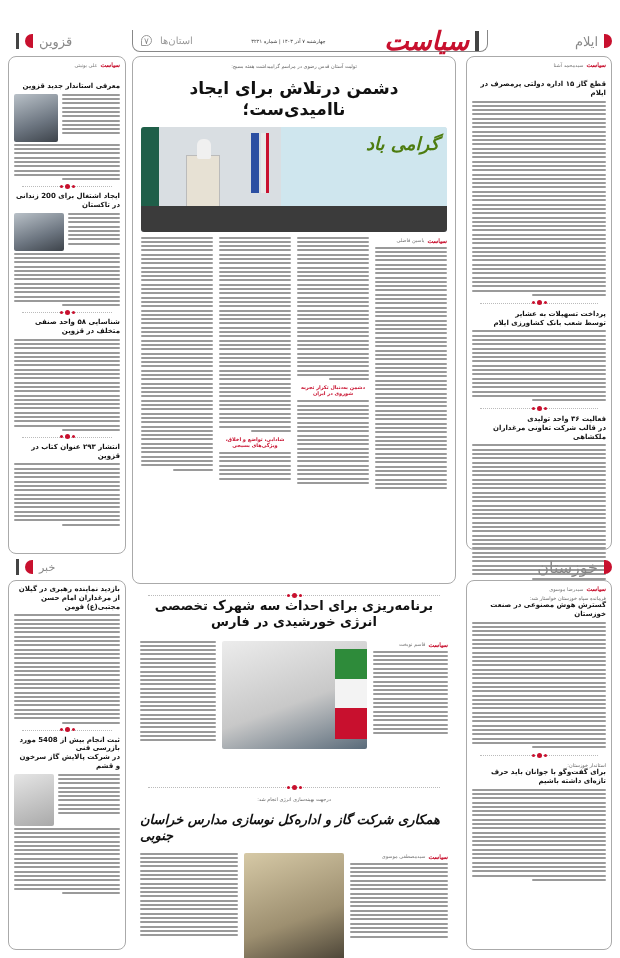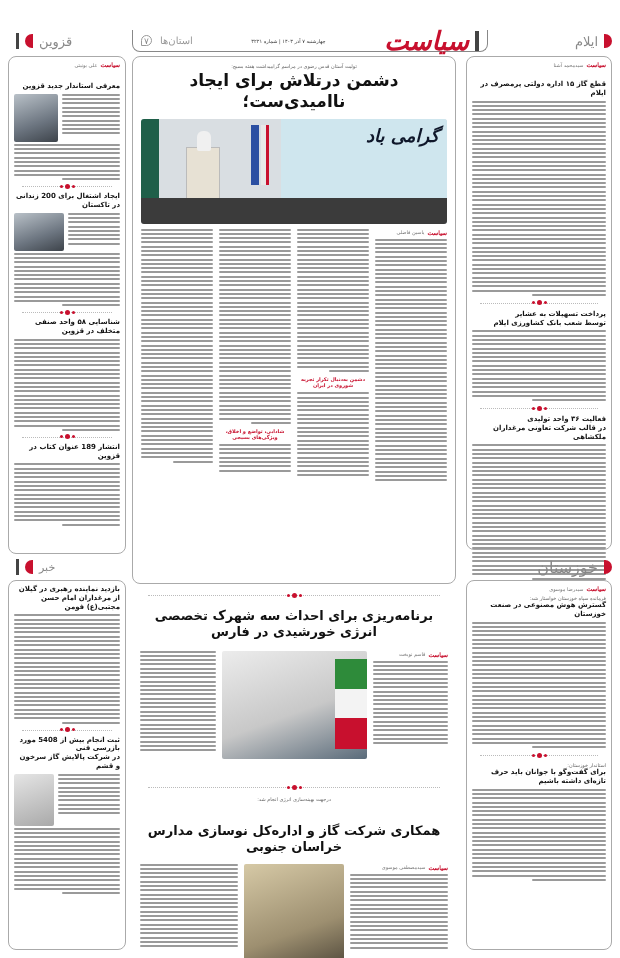--- a/index.html
+++ b/index.html
@@ -349,21 +349,21 @@
       <span></span>
       <span></span>
       <span></span>
       <span></span>
     <span></span>
       <span class="short"></span>
   </div>
   <div class="divider" style="margin:3px 0;">
       <i></i>
     </div>
-  <div class="h h-s">انتشار 189 عنوان کتاب در قزوین</div>
+  <div class="h h-s">انتشار ۲۹۳ عنوان کتاب در قزوین</div>
   <div class="lines" style="margin-top:3px;">
     <span></span>
       <span></span>
       <span></span>
       <span></span>
       <span></span>
       <span></span>
       <span></span>
       <span></span>
       <span></span>
@@ -449,30 +449,30 @@
       <span></span>
       <span></span>
       <span></span>
       <span></span>
       <span class="short"></span>
   </div>
 </div>
 
 <div class="abs box" style="top:56px; left:132px; width:324px; height:528px; padding:6px 8px;">
   <div class="kicker" style="text-align:center;">تولیت آستان قدس رضوی در مراسم گرامیداشت هفته بسیج:</div>
-  <div class="h" style="font-size:17px; text-align:center; margin-top:1px; line-height:1.25;">دشمن درتلاش برای ایجاد ناامیدی‌ست؛</div>
+  <div class="h" style="font-size:17px; text-align:center; margin-top:9px; line-height:1.25;">دشمن درتلاش برای ایجاد ناامیدی‌ست؛</div>
 
   <div style="position:relative; margin-top:6px; height:105px; border-radius:3px; overflow:hidden; background:#d9dee2;">
     <div style="position:absolute; left:0; top:0; width:18px; height:80px; background:#1f5f49;"></div>
     <div style="position:absolute; left:45px; top:28px; width:34px; height:55px; background:#e7e1d4; border:1px solid #bbb;"></div>
     <div style="position:absolute; left:56px; top:12px; width:14px; height:20px; background:#f0f0f0; border-radius:6px 6px 2px 2px;"></div>
     <div style="position:absolute; left:110px; top:6px; width:8px; height:60px; background:#2b4fa2;"></div>
     <div style="position:absolute; left:120px; top:6px; width:8px; height:60px; background:#e8e8e8; border-right:3px solid #c8102e;"></div>
     <div style="position:absolute; left:140px; top:0; right:0; height:80px; background:#cfe6ee;">
-      <div style="position:absolute; right:8px; top:6px; font-size:18px; color:#0f172a; font-family:'DejaVu Serif',serif; font-weight:bold; font-style:italic;">گرامی باد</div>
+      <div style="position:absolute; right:8px; top:6px; font-size:18px; color:#4d7c0f; font-family:'DejaVu Serif',serif; font-weight:bold; font-style:italic;">گرامی باد</div>
     </div>
     <div style="position:absolute; left:0; right:0; bottom:0; height:26px; background:#3b3b3b;"></div>
   </div>
 
   <div style="display:flex; gap:6px; margin-top:5px; height:340px;">
     <div style="flex:1;">
       <div class="byline">
         <span class="logo">سیاست</span>
         <span>یاسین فاضلی</span>
       </div>
@@ -716,21 +716,21 @@
           <span class="short"></span>
       </div>
     </div>
   </div>
 </div>
 
 <div class="abs" style="top:592px; left:132px; width:324px; height:160px; padding:0 8px;">
   <div class="divider">
       <i></i>
     </div>
-  <div class="h" style="font-size:13px; text-align:center; margin-top:10px;">برنامه‌ریزی برای احداث سه شهرک تخصصی انرژی خورشیدی در فارس</div>
+  <div class="h" style="font-size:13px; text-align:center; ">برنامه‌ریزی برای احداث سه شهرک تخصصی انرژی خورشیدی در فارس</div>
   <div style="display:flex; gap:6px; margin-top:10px; height:110px;">
     <div style="flex:1;">
       <div class="byline">
         <span class="logo">سیاست</span>
         <span>قاسم نوبخت</span>
       </div>
       <div class="lines" style="margin-top:3px;">
         <span></span>
           <span></span>
           <span></span>
@@ -785,21 +785,21 @@
       </div>
     </div>
   </div>
 </div>
 
 <div class="abs" style="top:784px; left:132px; width:324px; height:166px; padding:0 8px;">
   <div class="divider">
       <i></i>
     </div>
   <div class="kicker" style="text-align:center; margin-top:6px;">درجهت بهینه‌سازی انرژی انجام شد:</div>
-  <div class="h" style="font-size:13px; text-align:center; margin-top:21px;">همکاری شرکت گاز و اداره‌کل نوسازی مدارس خراسان جنوبی</div>
+  <div class="h" style="font-size:13px; text-align:left; margin-top:10px;font-style:italic;">همکاری شرکت گاز و اداره‌کل نوسازی مدارس خراسان جنوبی</div>
   <div style="display:flex; gap:6px; margin-top:8px; height:110px;">
     <div style="flex:1;">
       <div class="byline">
         <span class="logo">سیاست</span>
         <span>سیدمصطفی موسوی</span>
       </div>
       <div class="lines" style="margin-top:3px;">
         <span></span>
           <span></span>
           <span></span>

